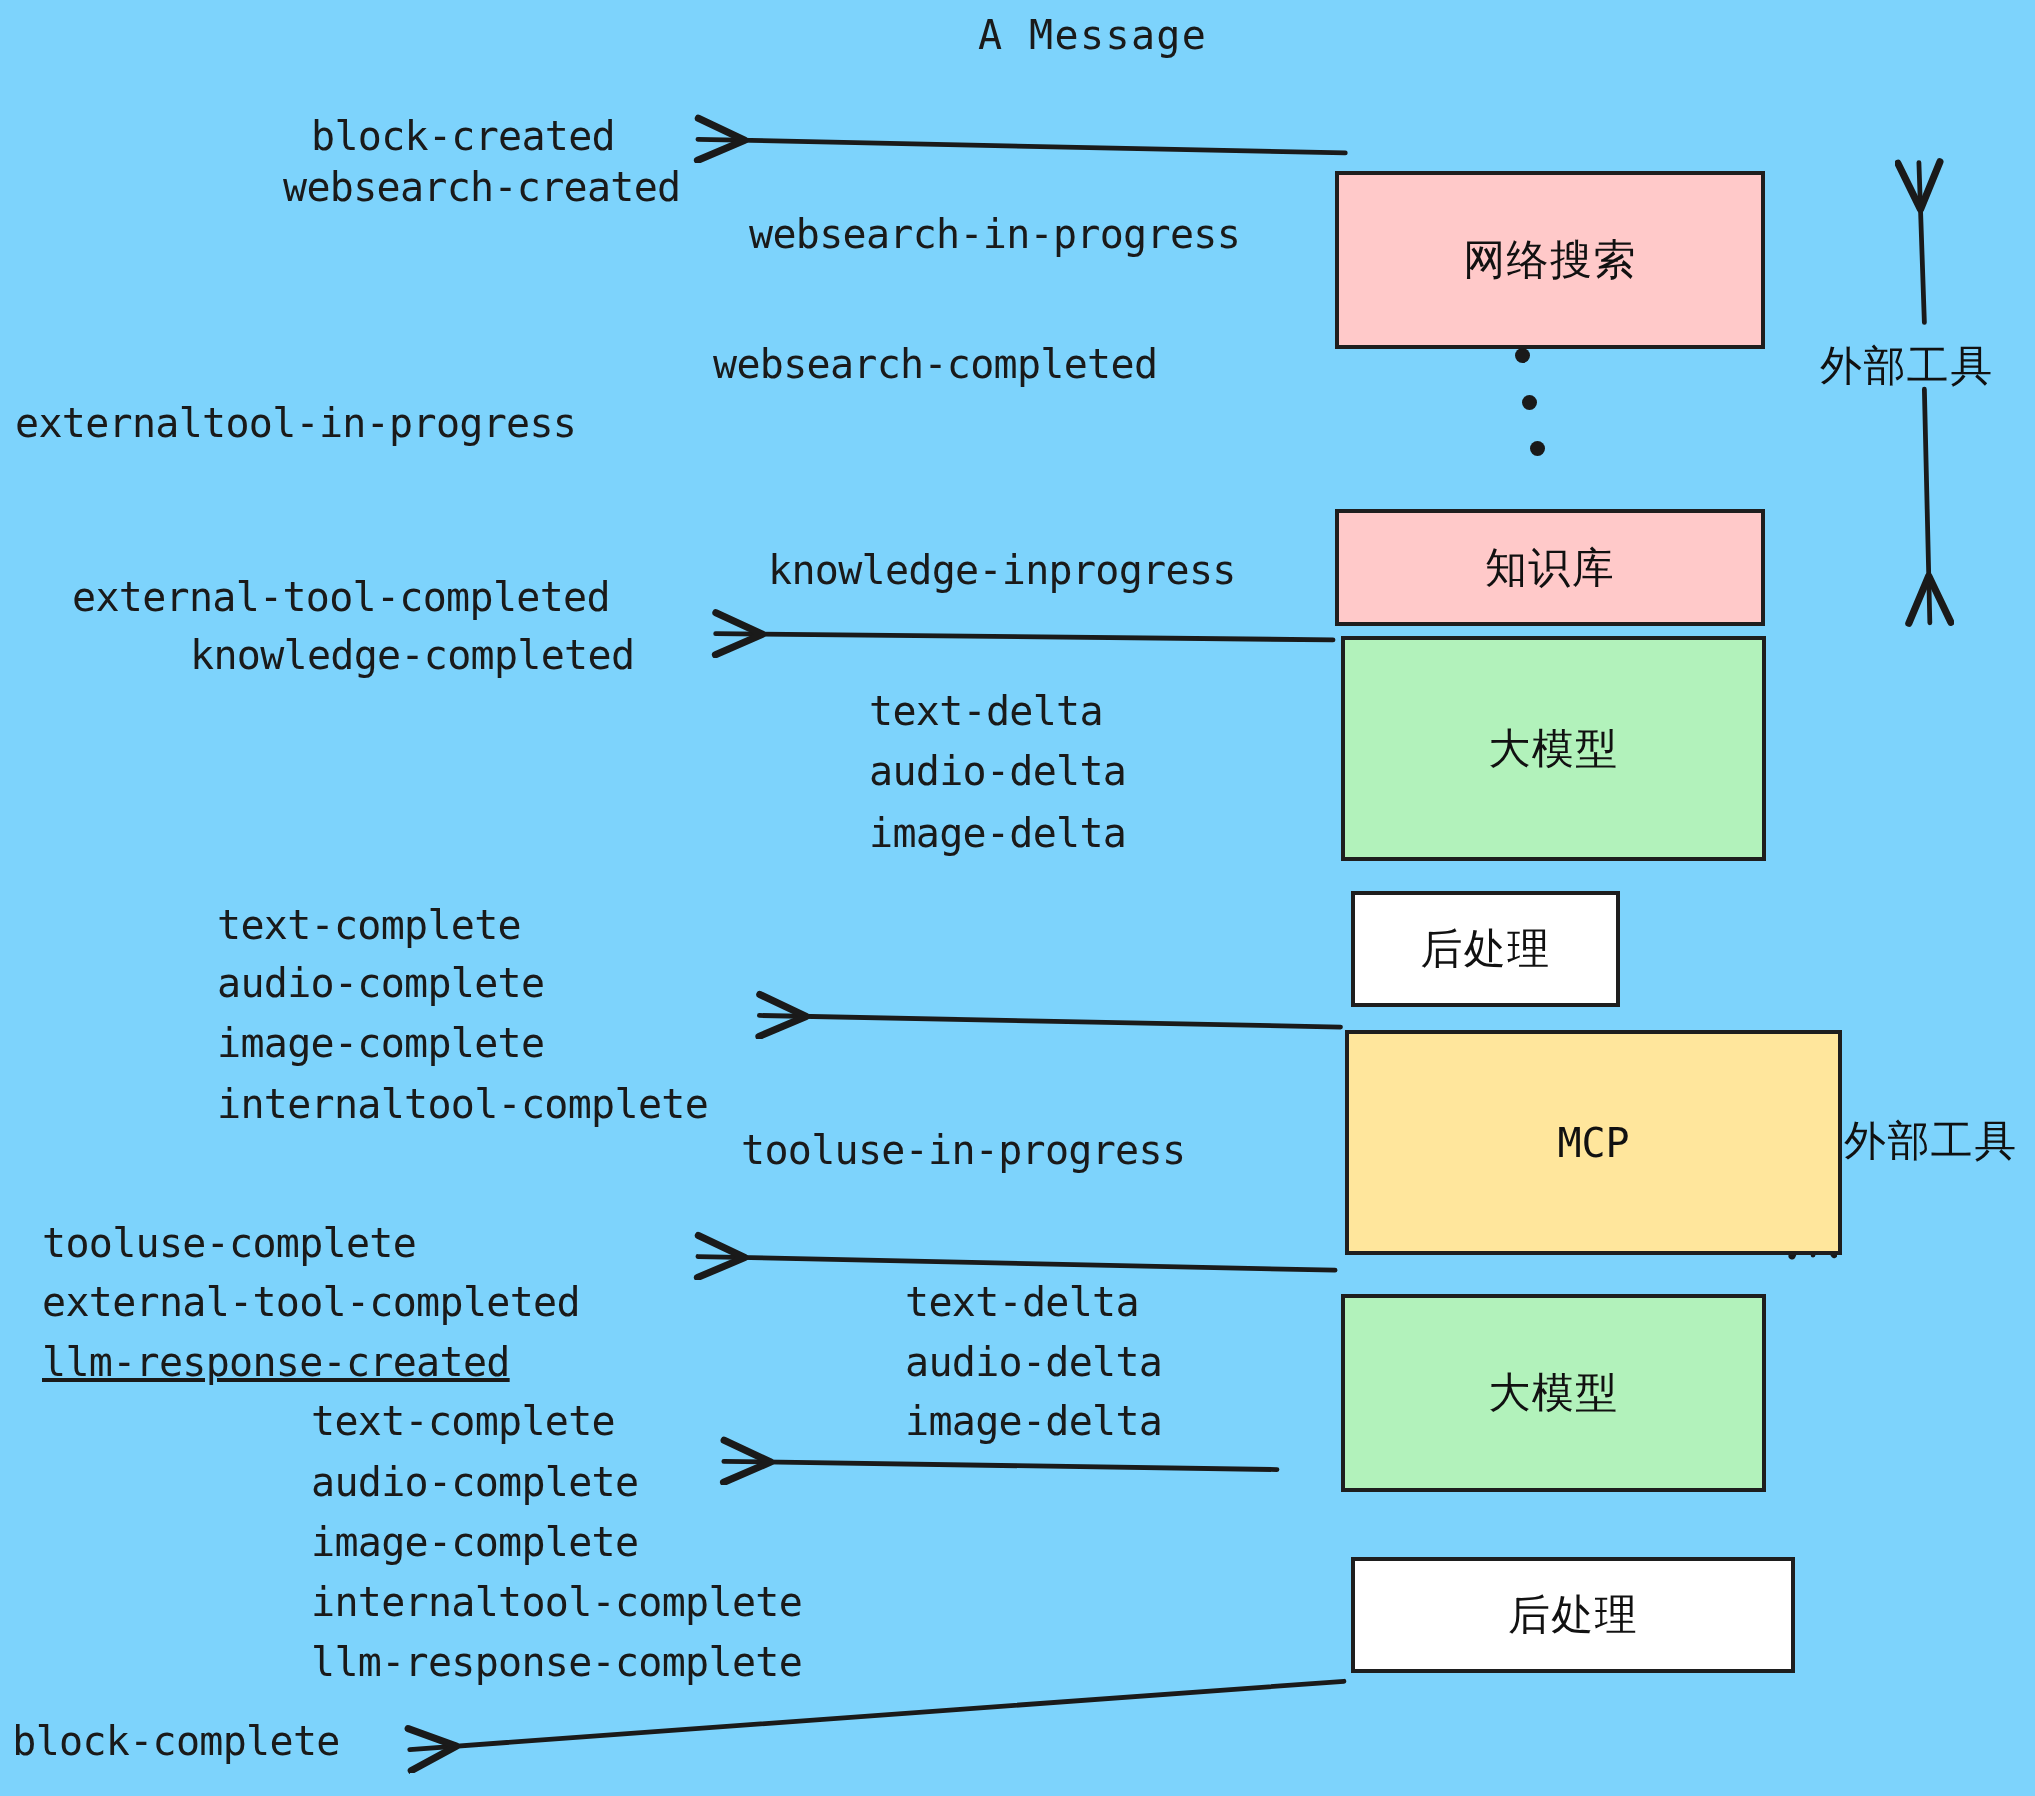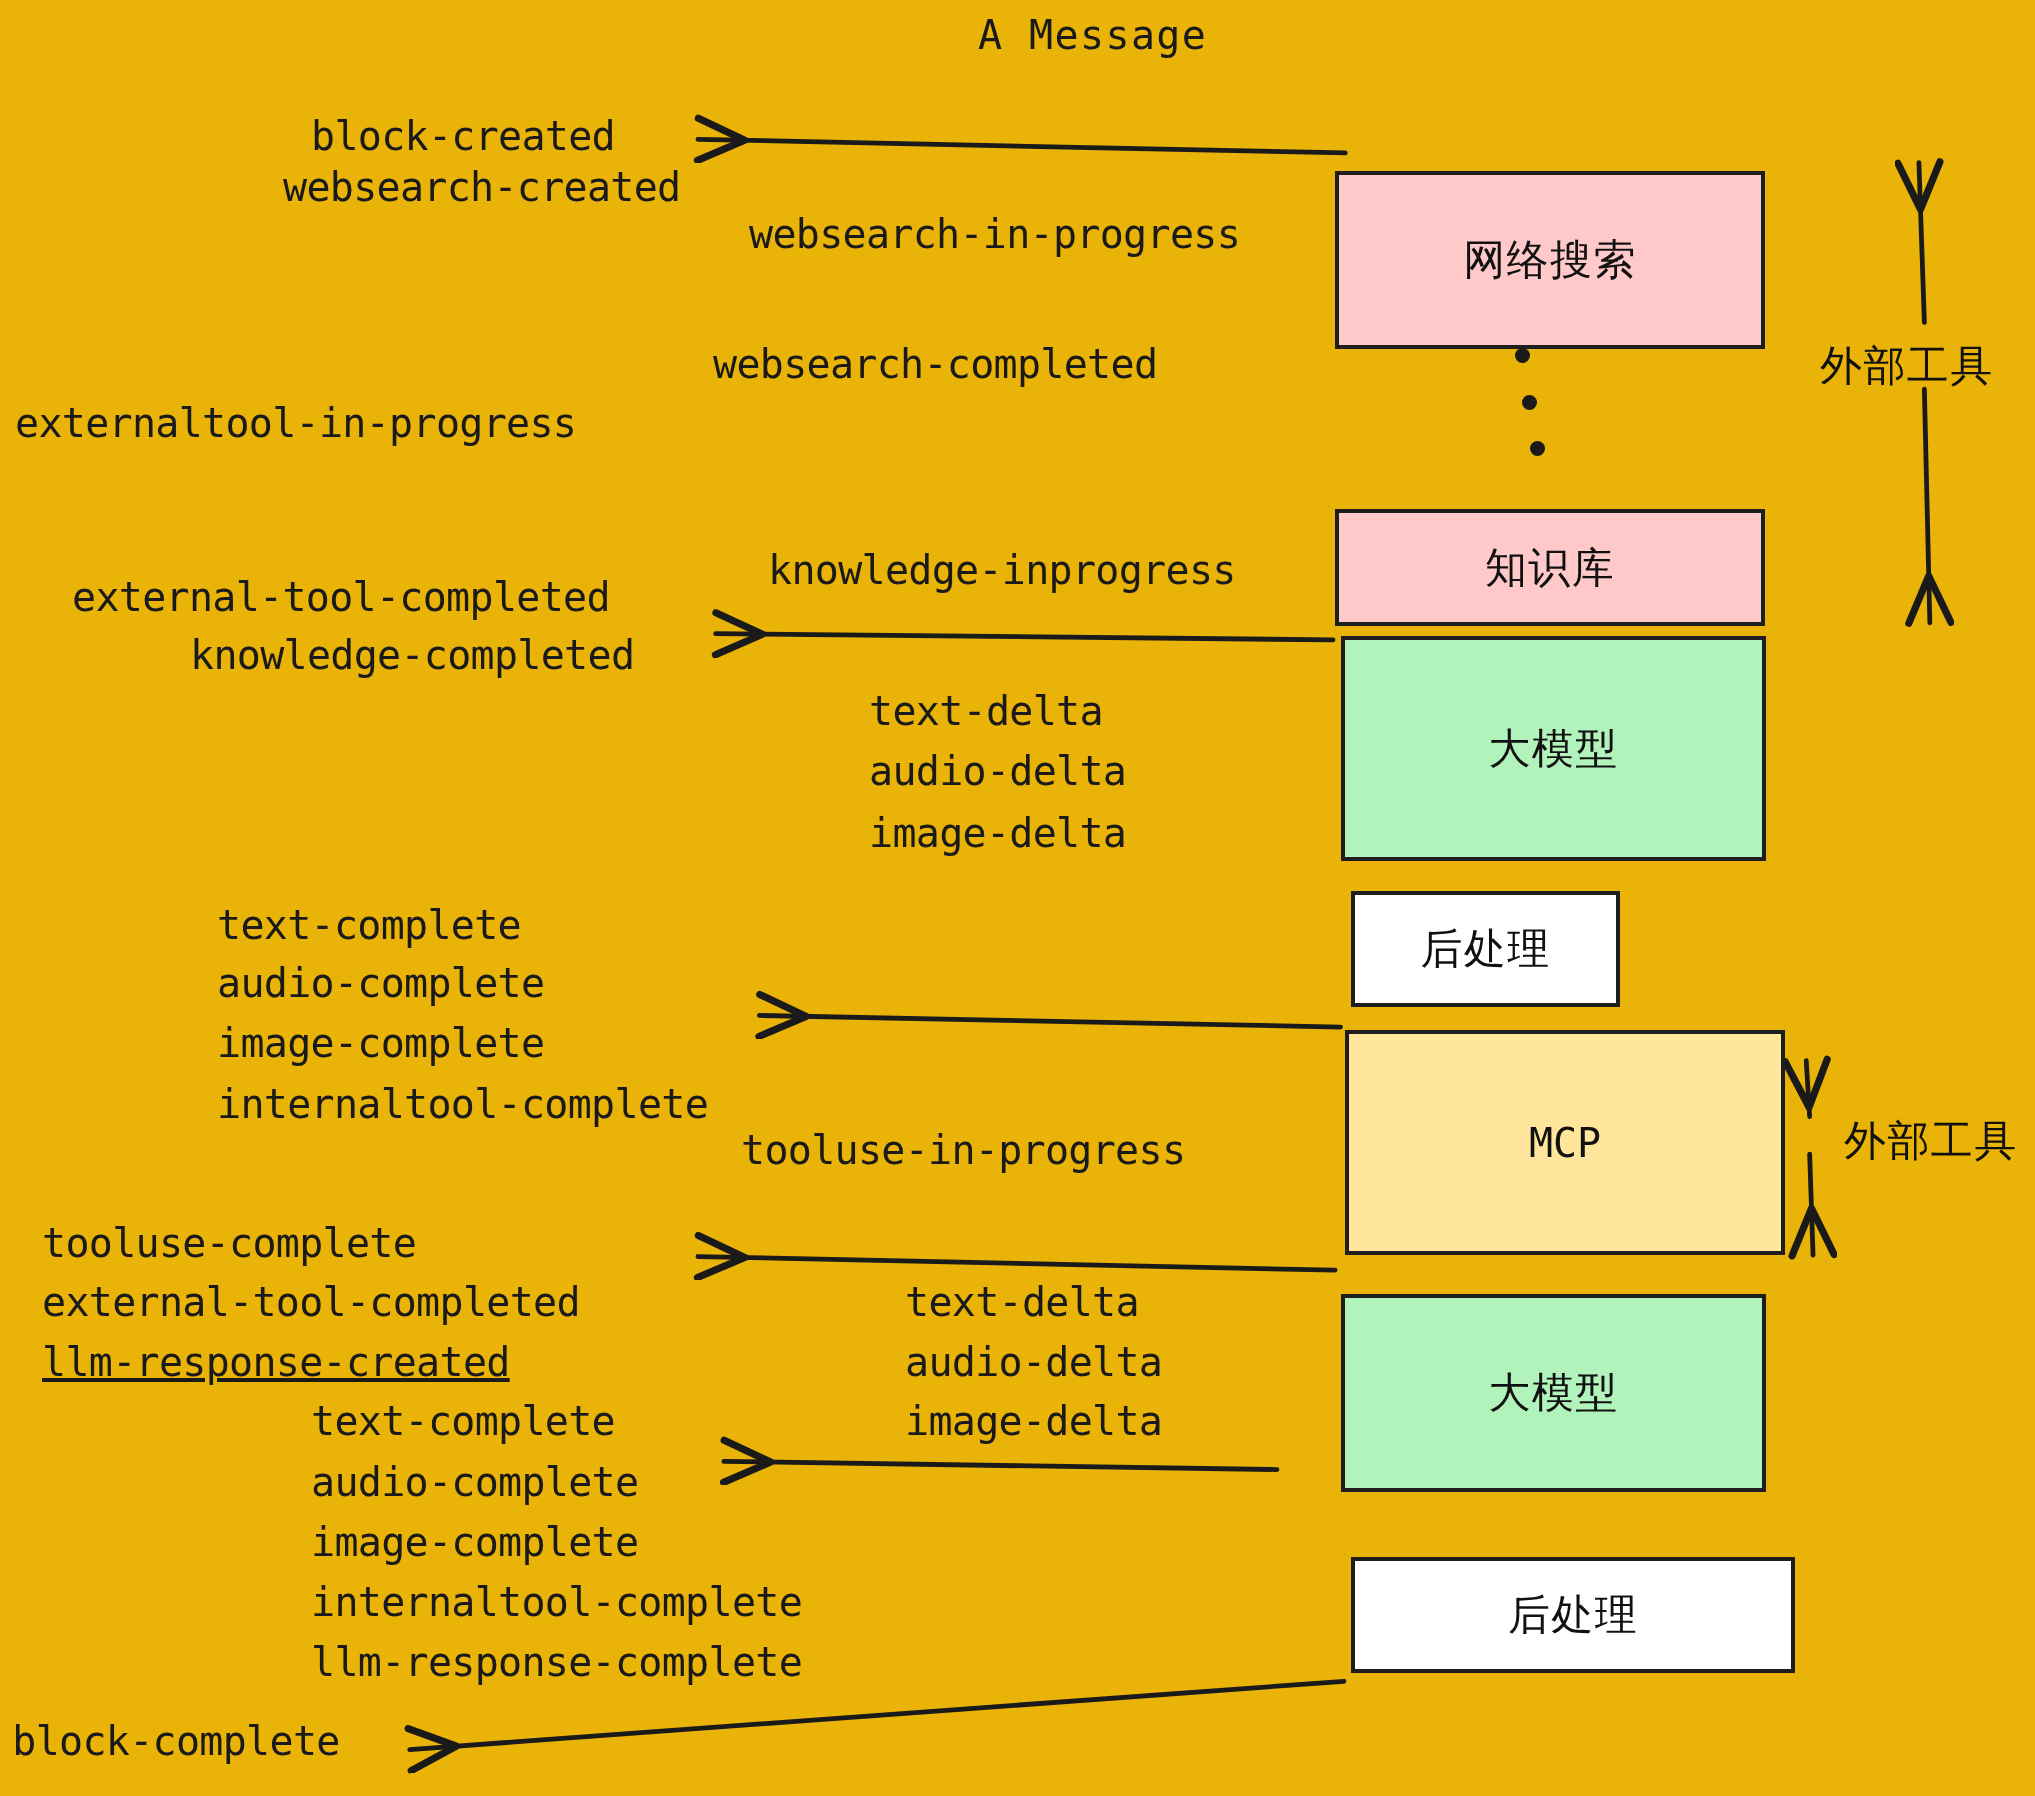--- a/index.html
+++ b/index.html
@@ -4,21 +4,21 @@
 <style>
   html, body {
     margin: 0;
     padding: 0;
     background: #ffffff;
   }
   #stage {
     position: relative;
     width: 2035px;
     height: 1796px;
-    background: #eab308;
+    background: #7dd3fc;
     overflow: hidden;
     font-family: "DejaVu Sans Mono", "Liberation Mono", monospace;
   }
   .evt {
     position: absolute;
     white-space: nowrap;
     color: #1a1a1a;
     font-family: "DejaVu Sans Mono", "Liberation Mono", monospace;
     font-size: 40px;
     letter-spacing: -0.7px;
@@ -110,21 +110,21 @@
       </div>
       <div class="node" style="left: 1335px; top: 509px; width: 430px; height: 117px; background: rgb(255, 201, 201);">
         <span class="node-label">知识库</span>
       </div>
       <div class="node" style="left: 1341px; top: 636px; width: 425px; height: 225px; background: rgb(178, 242, 187);">
         <span class="node-label">大模型</span>
       </div>
       <div class="node" style="left: 1351px; top: 891px; width: 269px; height: 116px; background: rgb(255, 255, 255);">
         <span class="node-label">后处理</span>
       </div>
-      <div class="node mono" style="left: 1345px; top: 1030px; width: 440px; height: 225px; background: rgb(255, 230, 156);">
+      <div class="node mono" style="left: 1345px; top: 1030px; width: 497px; height: 225px; background: rgb(255, 230, 156);">
         <span class="node-label">MCP</span>
       </div>
       <div class="node" style="left: 1341px; top: 1294px; width: 425px; height: 198px; background: rgb(178, 242, 187);">
         <span class="node-label">大模型</span>
       </div>
       <div class="node" style="left: 1351px; top: 1557px; width: 444px; height: 116px; background: rgb(255, 255, 255);">
         <span class="node-label">后处理</span>
       </div>
     </div>
   <div id="events-layer">

